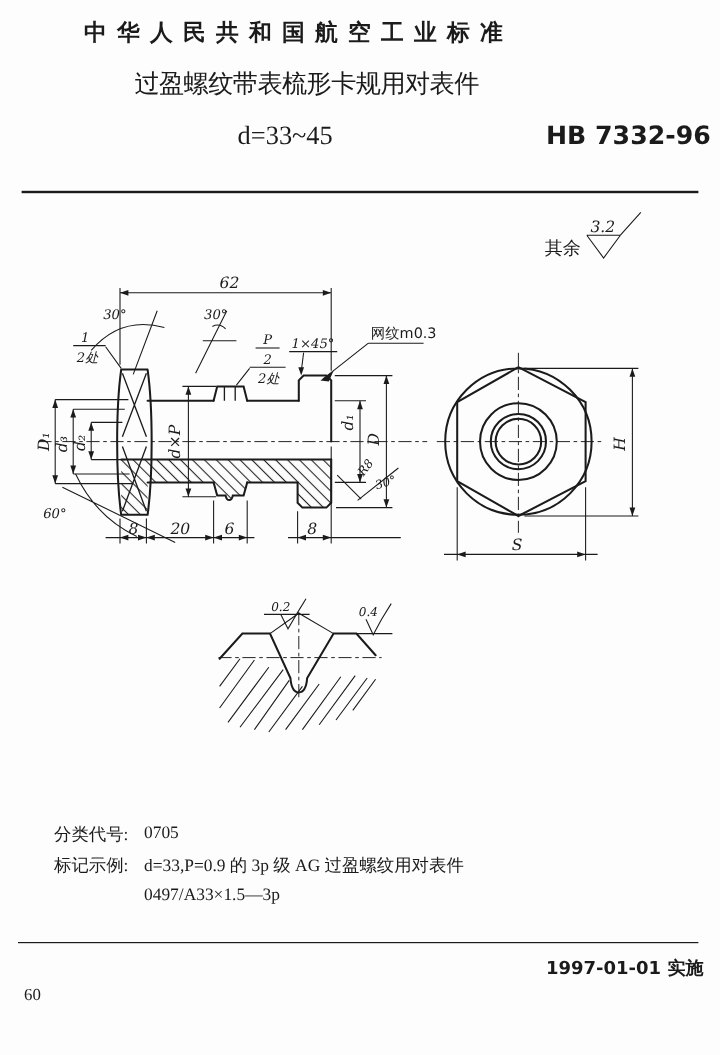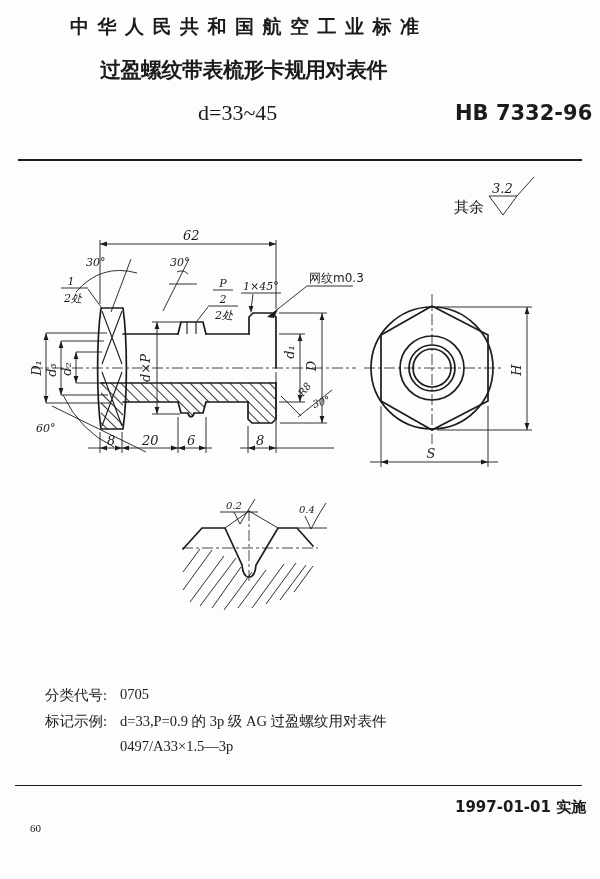--- a/index.html
+++ b/index.html
@@ -1,27 +1,27 @@
 <!DOCTYPE html>
 <html><head>
 <meta charset="utf-8">
 <style>
   html,body{margin:0;padding:0;background:#888;}
   #page{position:relative;width:600px;height:879px;background:#fdfdfd;margin:0 auto;
         font-family:"Liberation Serif","DejaVu Serif",serif;color:#1b1b1b;overflow:hidden;}
   .abs{position:absolute;white-space:nowrap;}
   .hdr1{top:14px;left:70px;font-size:19px;font-weight:bold;letter-spacing:8.5px;font-family:"DejaVu Sans",sans-serif;}
-  .hdr2{top:56px;left:100px;font-size:21px;font-weight:bold;font-family:"DejaVu Sans",sans-serif;letter-spacing:-0.5px;}
+  .hdr2{top:56px;left:112px;font-size:21px;font-weight:normal;font-family:"DejaVu Sans",sans-serif;letter-spacing:-0.5px;}
   .hdr3{top:100px;left:198px;font-size:22px;}
   .hdr4{top:101px;left:455px;font-size:21px;font-weight:bold;font-family:"DejaVu Sans",sans-serif;}
   .rule{position:absolute;left:18px;width:564px;height:0;border-top:2px solid #1b1b1b;}
   .notes{font-size:14.5px;}
   .footL{top:798px;left:15px;font-size:15px;font-weight:bold;font-family:"DejaVu Sans",sans-serif;}
   .footR{top:798px;left:455px;font-size:15px;font-weight:bold;font-family:"DejaVu Sans",sans-serif;text-align:center;}
-  .pageno{top:822px;left:30px;font-size:11px;}
+  .pageno{top:822px;left:20px;font-size:14px;}
   svg text{fill:#1b1b1b;}
   .dim{font-family:"DejaVu Serif",serif;font-style:italic;font-size:13px;}
   .dimS{font-family:"DejaVu Serif",serif;font-style:italic;font-size:11px;}
   .dimT{font-family:"DejaVu Serif",serif;font-style:italic;font-size:10px;}
   .cjk{font-family:"DejaVu Sans",sans-serif;font-size:12px;}
   .cjkB{font-family:"DejaVu Sans",sans-serif;font-size:15px;}
   .ln{stroke:#1b1b1b;stroke-width:1.7;fill:none;stroke-linecap:round;}
   .tn{stroke:#1b1b1b;stroke-width:0.9;fill:none;}
   .md{stroke:#1b1b1b;stroke-width:1.1;fill:none;}
   .cl{stroke:#1b1b1b;stroke-width:0.8;fill:none;stroke-dasharray:11 3 3 3;}

